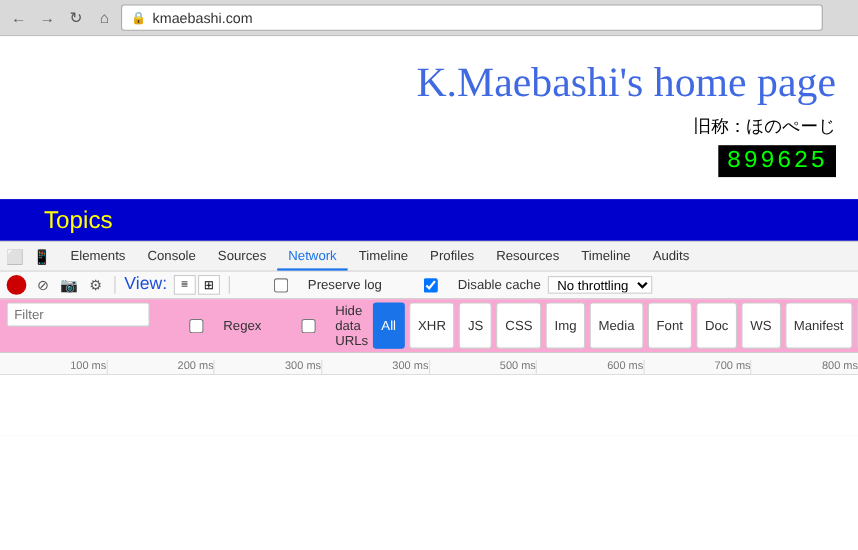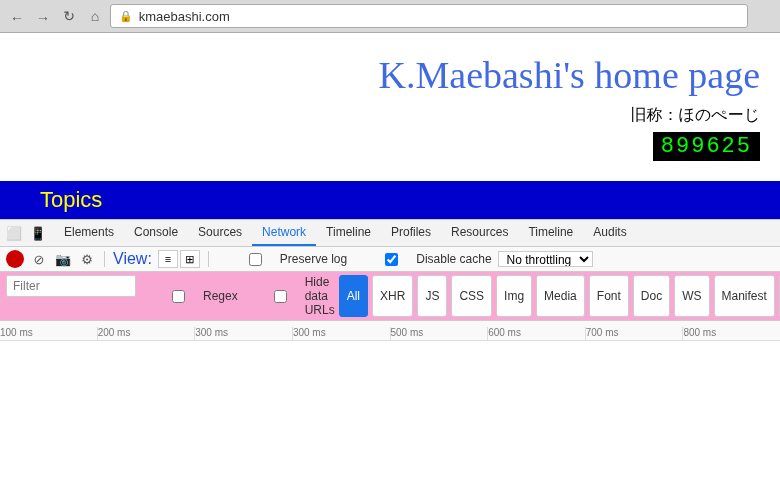--- a/index.html
+++ b/index.html
@@ -225,21 +225,21 @@
     .timeline-ruler {
       display: flex;
       padding: 0 0;
       border-bottom: 1px solid #ddd;
       background: #f9f9f9;
       height: 20px;
       align-items: flex-end;
     }
     .ruler-tick {
       flex: 1;
-      text-align: left;
+      text-align: right;
       font-size: 10px;
       color: #777;
       border-left: 1px solid #ddd;
       padding-bottom: 2px;
     }
     .ruler-tick:first-child { border-left: none; }
     .timeline-content {
       height: 55px;
       background: #fff;
     }

